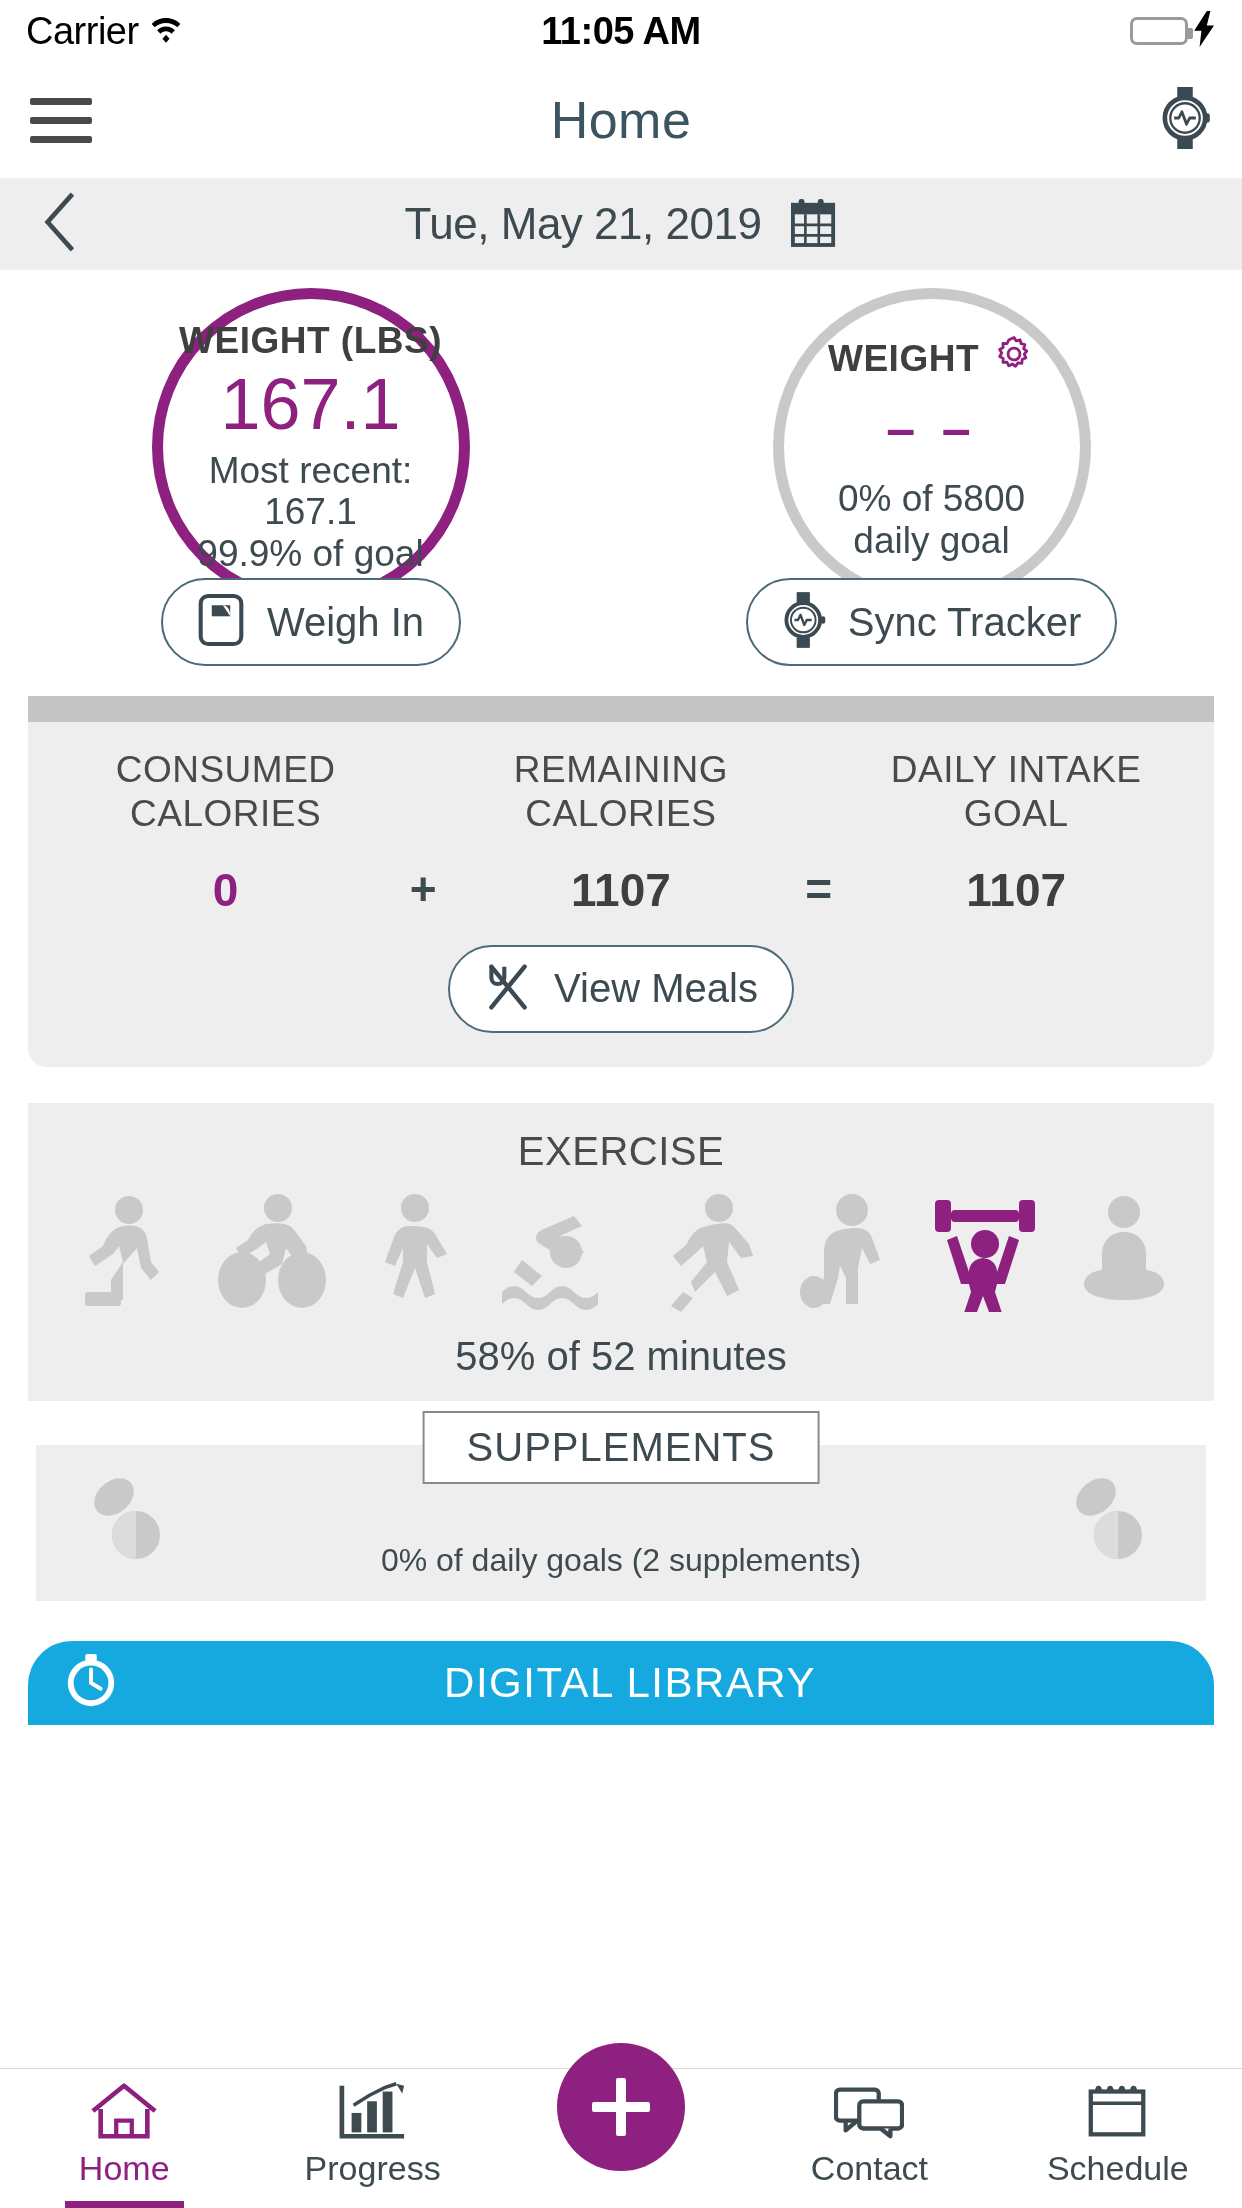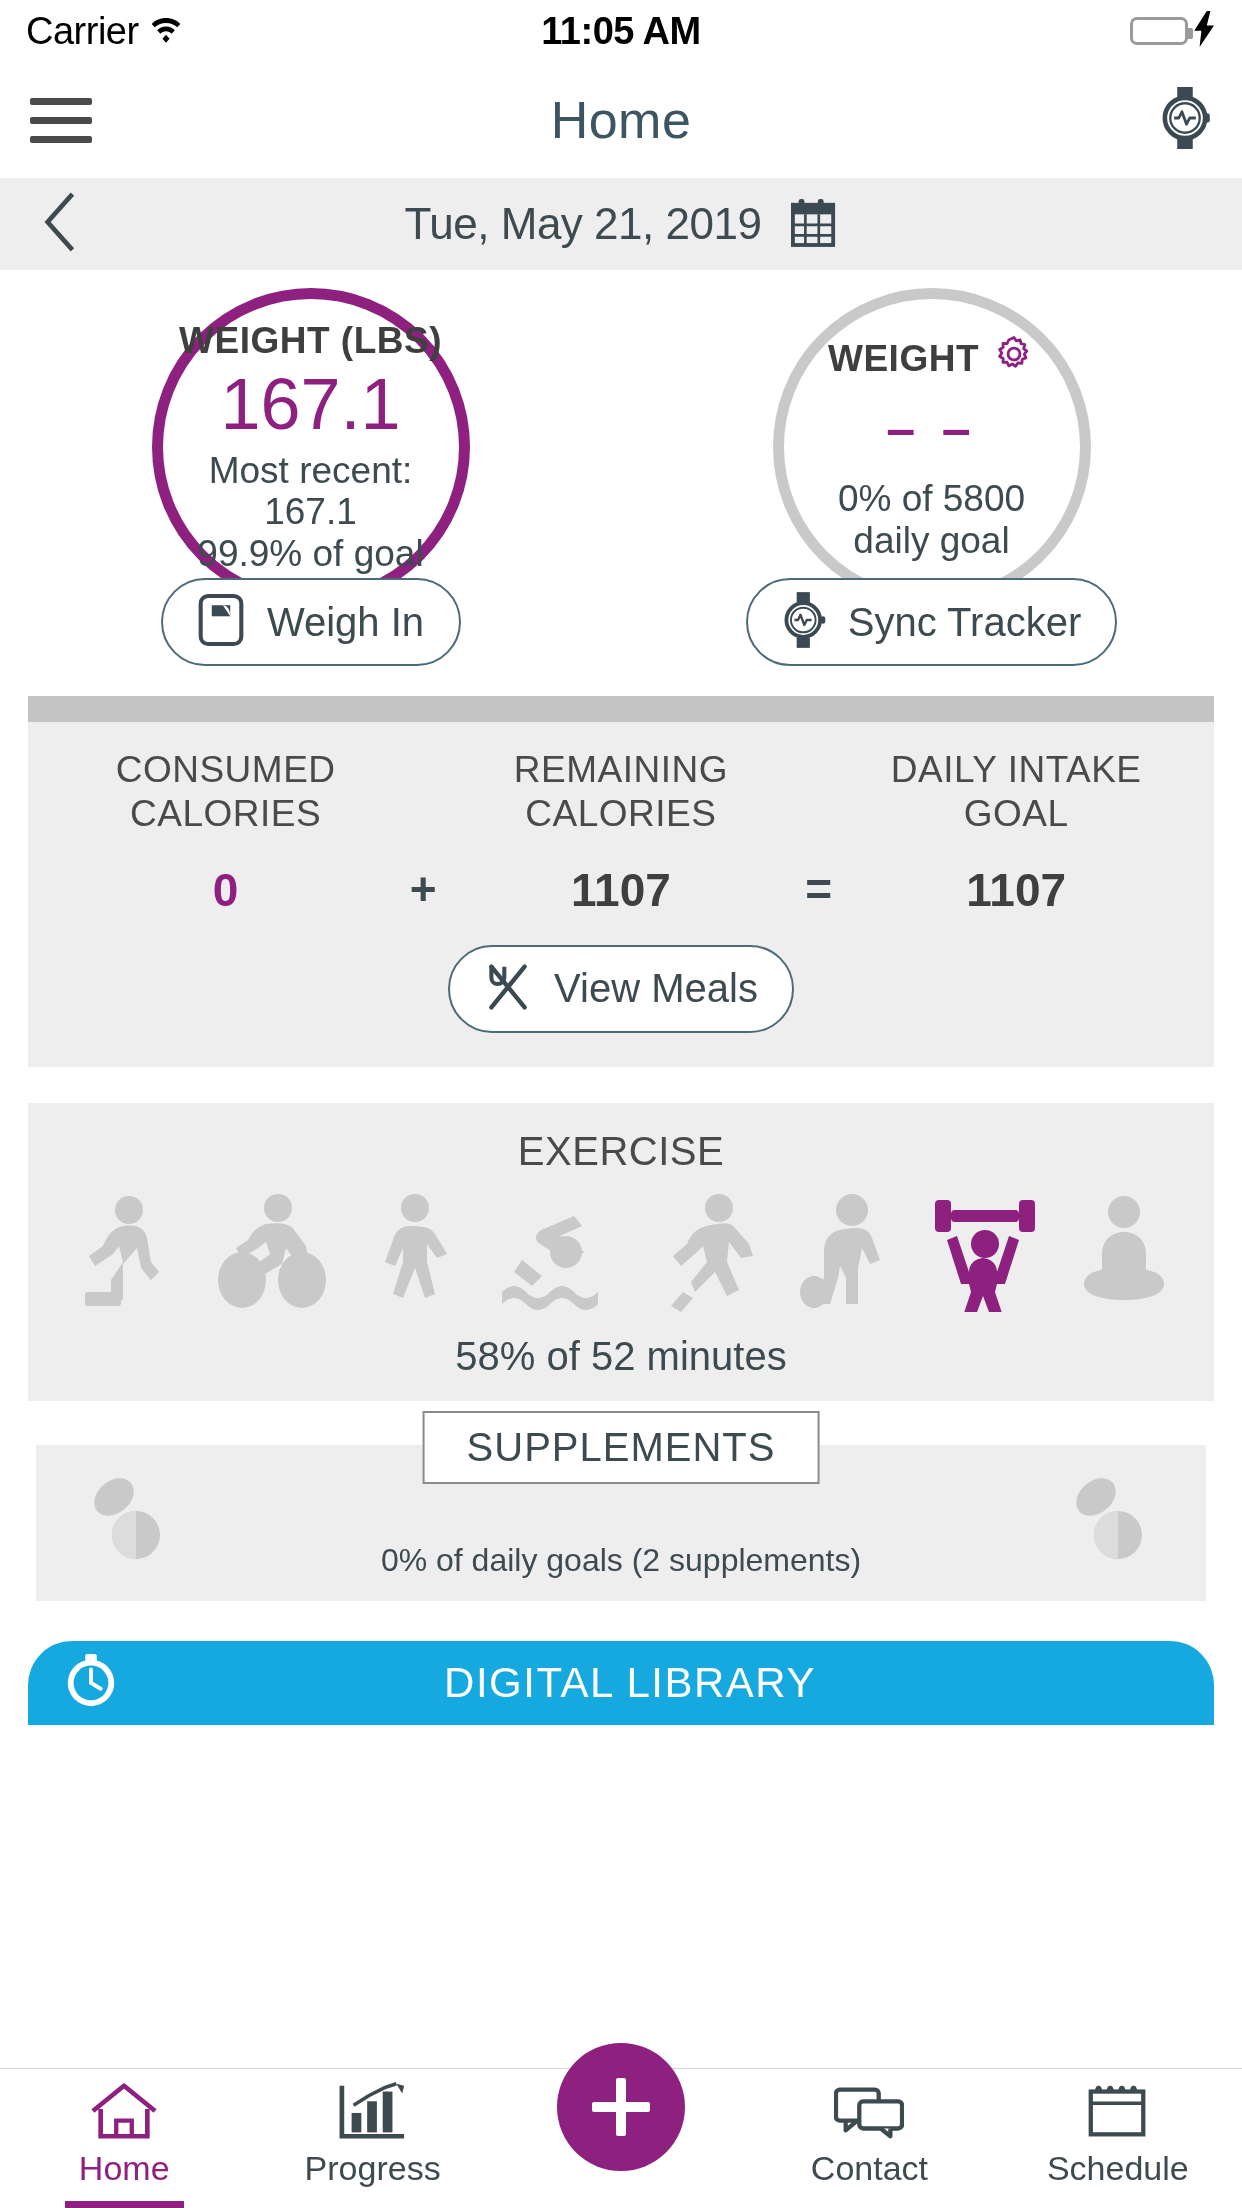--- a/index.html
+++ b/index.html
@@ -80,21 +80,21 @@
   .pill{
     position:relative; z-index:5; margin-top:-28px;
     min-width:300px; height:88px; border:2px solid #4d6a78; border-radius:46px;
     background:#fff; display:flex; align-items:center; justify-content:center; gap:22px;
     padding:12px 34px; cursor:pointer;
   }
   .pill-label{ font-size:40px; color:#3d4a50; }
 
   
   .card{ margin:0 28px; background:#eeeeee; }
-  .cal-card{ margin-top:30px; }
+  .cal-card{ margin-top:30px;border-radius:19px; }
   .cal-topbar{ height:26px; background:#c4c4c4; }
   .cal-heads{ display:flex; padding:26px 0 0; }
   .cal-head{
     width:33.33%; text-align:center; font-size:37px; color:#4a4a4a;
     line-height:1.2; letter-spacing:0.5px;
   }
   .cal-row{ display:flex; align-items:center; padding:26px 0 10px; }
   .cal-cell{ width:33.33%; text-align:center; font-size:46px; font-weight:bold; color:#3f3f3f; }
   .cal-cell.accent{ color:#8e2080; }
   .cal-op{ width:0; position:relative; }

